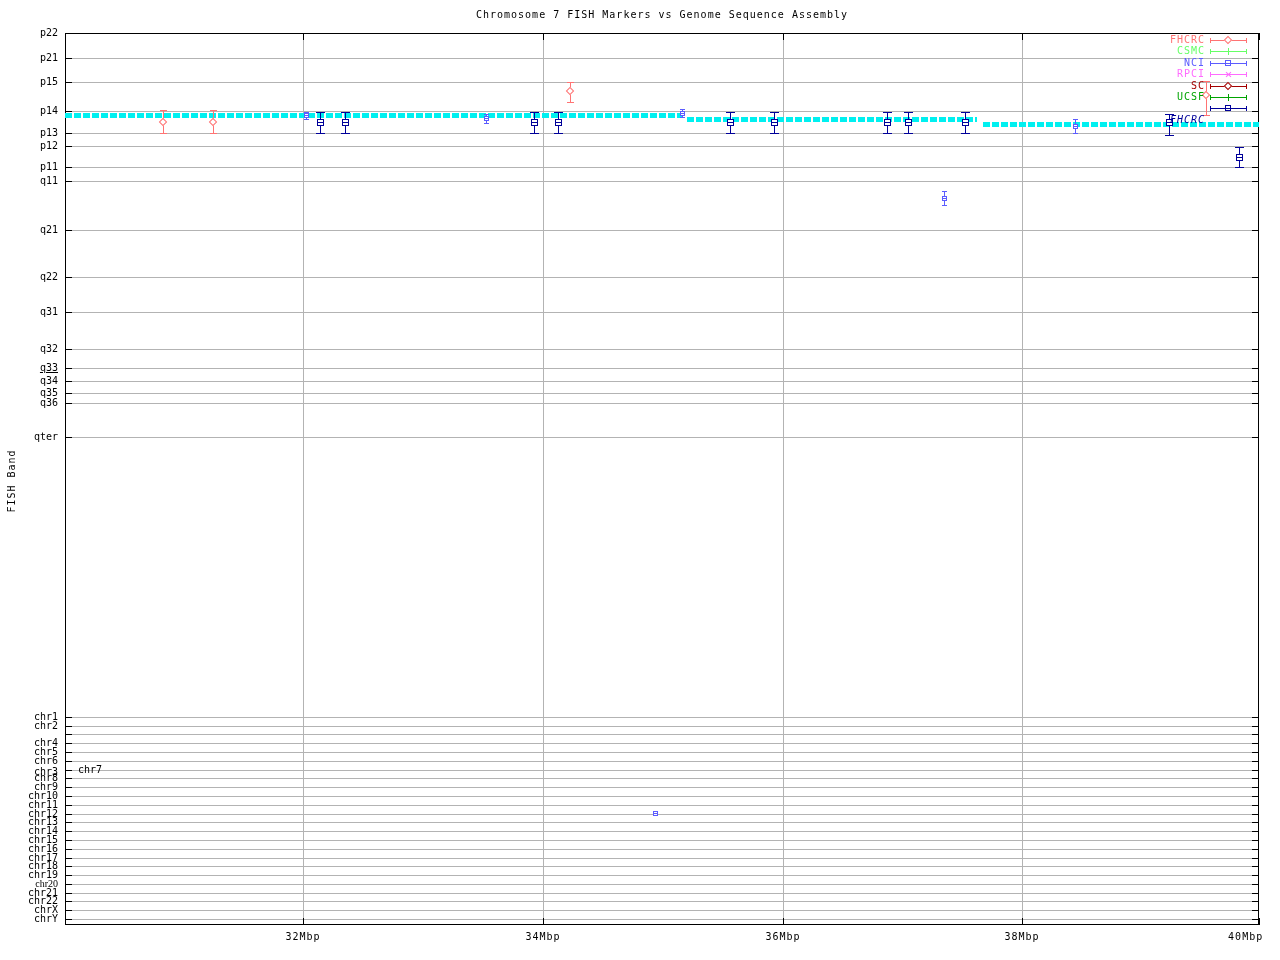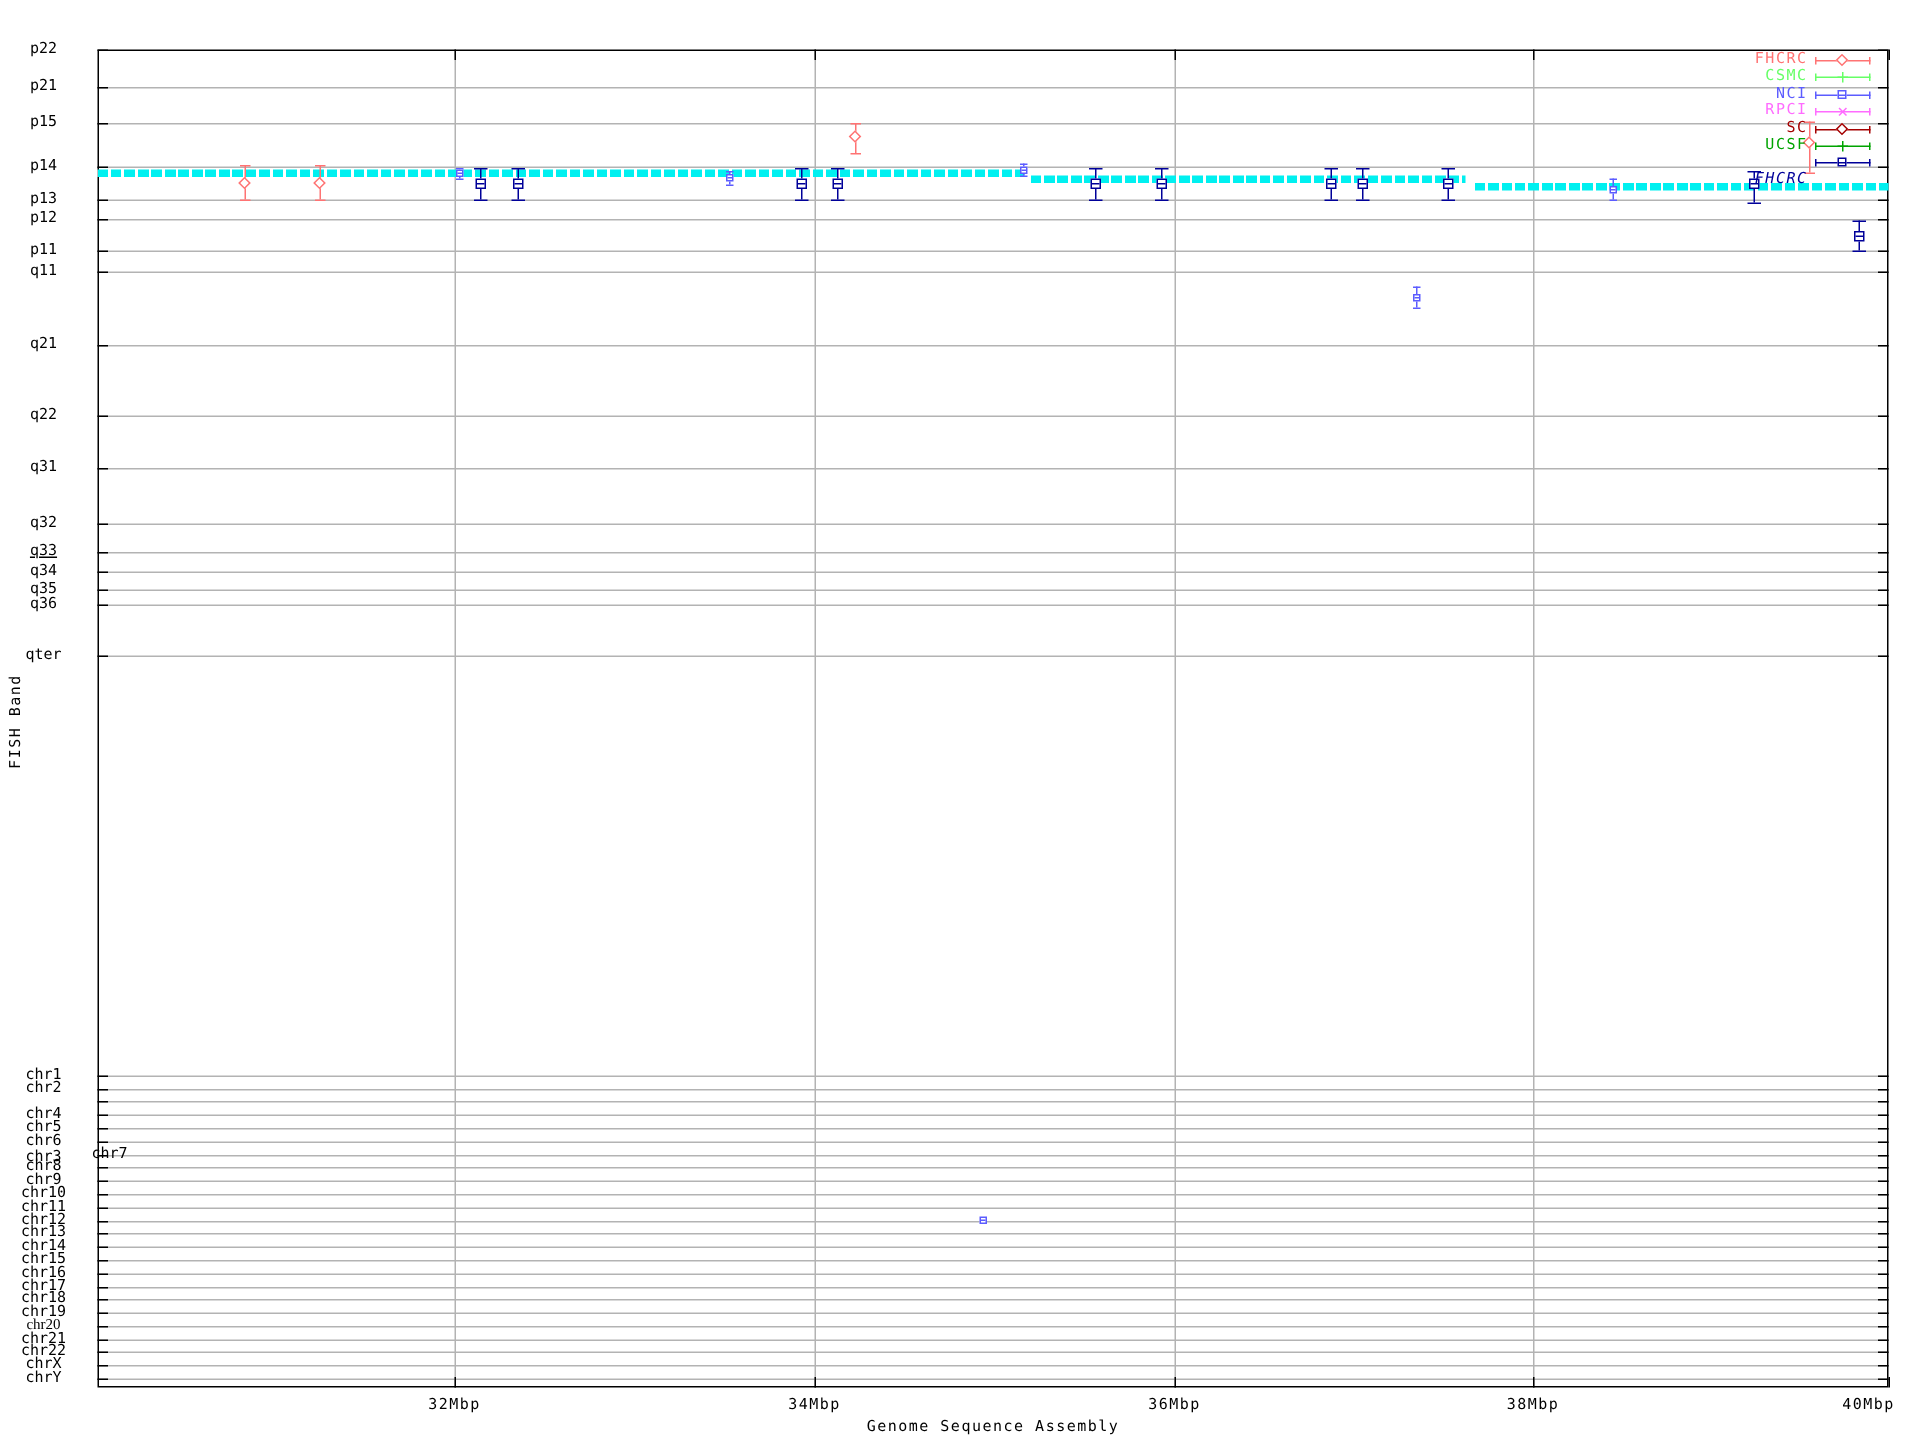--- a/index.html
+++ b/index.html
@@ -5,30 +5,30 @@
   html,body{margin:0;padding:0;background:#fff;}
   #chart{
     position:relative;width:1280px;height:960px;background:#ffffff;
     font-family:"DejaVu Sans Mono","Liberation Mono",monospace;
     font-size:10px;color:#000;overflow:hidden;
   }
   .abs{position:absolute;}
   #chart-title{position:absolute;left:65px;top:9px;width:1194px;text-align:center;letter-spacing:1px;}
   #x-axis-title{position:absolute;left:65px;top:946px;width:1194px;text-align:center;letter-spacing:1px;}
   #y-axis-title{position:absolute;left:11px;top:481px;transform:translate(-50%,-50%) rotate(-90deg);white-space:nowrap;letter-spacing:1px;}
-  .ylabel{position:absolute;left:0;width:58px;text-align:center;transform:translateY(-50%);line-height:1;white-space:nowrap;}
+  .ylabel{position:absolute;left:0;width:58px;text-align:right;transform:translateY(-50%);line-height:1;white-space:nowrap;}
   .xlabel{position:absolute;transform:translate(-50%,0);white-space:nowrap;letter-spacing:1px;}
   .legend-label{position:absolute;width:100px;text-align:right;transform:translateY(-50%);line-height:1;letter-spacing:1px;}
 </style>
 </head>
 <body>
 
 <div id="chart">
+  <div id="chart-title">Chromosome 7 FISH Markers vs Genome Sequence Assembly</div>
   <div id="y-axis-title">FISH Band</div>
-  <div id="x-axis-title">Genome Sequence Assembly</div>
   <div id="plot-layer">
       <div class="abs" style="left: 65px; top: 33px; width: 7px; height: 1px; background: rgb(0, 0, 0);"></div>
       <div class="abs" style="left: 1252px; top: 33px; width: 7px; height: 1px; background: rgb(0, 0, 0);"></div>
       <div class="ylabel" style="top: 33px;">p22</div>
       <div class="abs" style="left: 65px; top: 58px; width: 1194px; height: 1px; background: rgb(179, 179, 179);"></div>
       <div class="abs" style="left: 65px; top: 58px; width: 7px; height: 1px; background: rgb(0, 0, 0);"></div>
       <div class="abs" style="left: 1252px; top: 58px; width: 7px; height: 1px; background: rgb(0, 0, 0);"></div>
       <div class="ylabel" style="top: 58px;">p21</div>
       <div class="abs" style="left: 65px; top: 82px; width: 1194px; height: 1px; background: rgb(179, 179, 179);"></div>
       <div class="abs" style="left: 65px; top: 82px; width: 7px; height: 1px; background: rgb(0, 0, 0);"></div>

